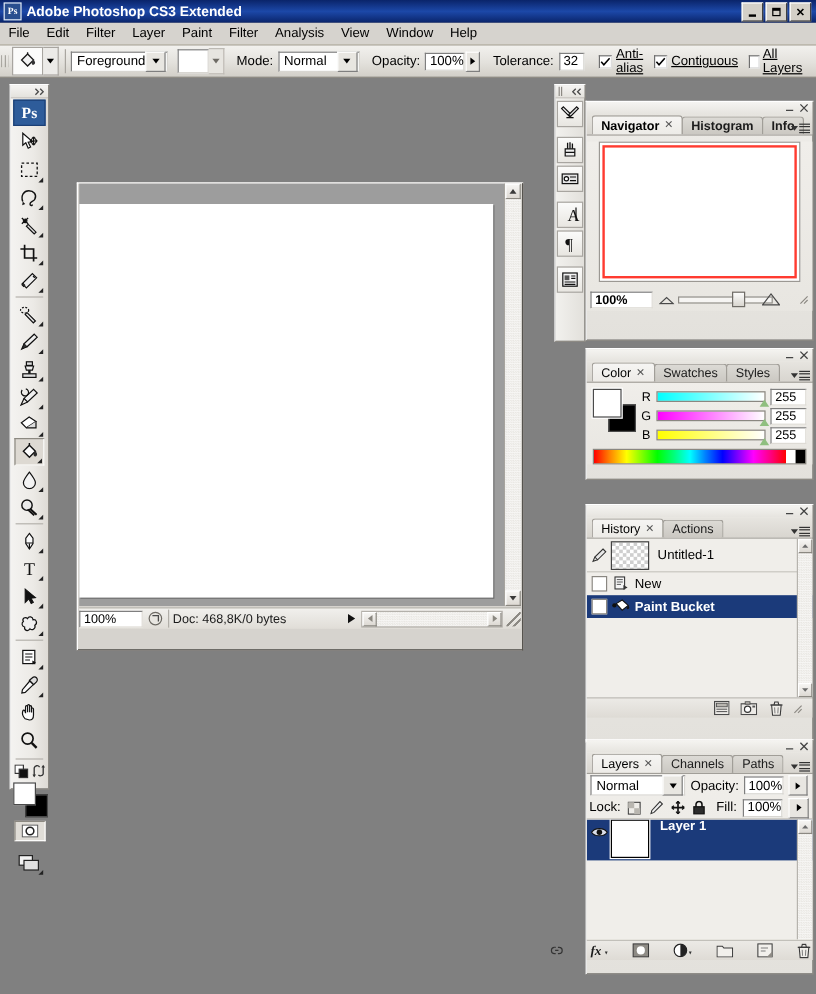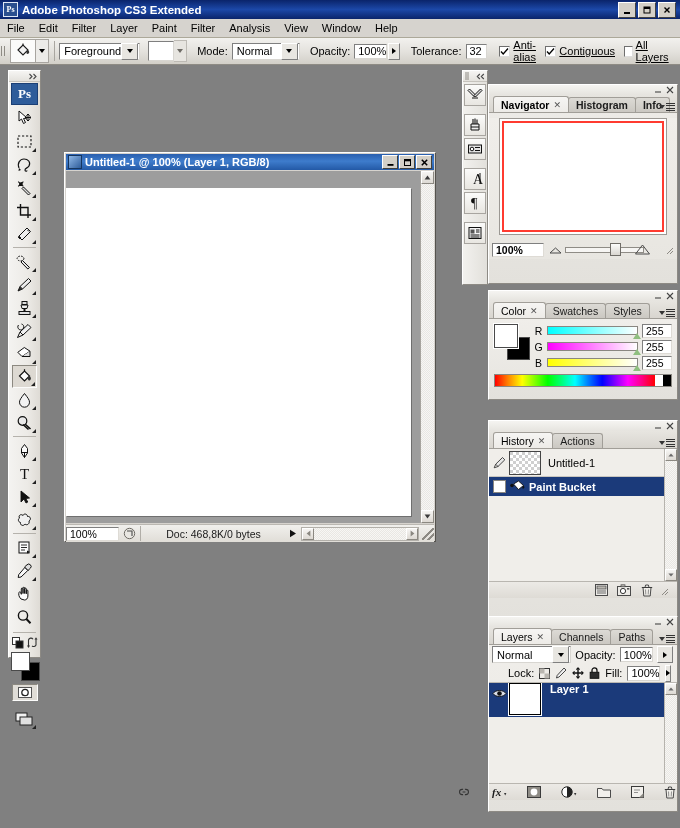--- a/index.html
+++ b/index.html
@@ -200,21 +200,21 @@
     display:flex;align-items:center;
     border-top:1px solid #bbb8b2;
   }
   .zoombox{
     width:53px;height:14px;background:#fff;border:1px solid;
     border-color:#7f7f7f #dedbd5 #dedbd5 #7f7f7f;box-sizing:border-box;
     font-size:10.5px;display:flex;align-items:center;padding-left:3px;color:#000;
   }
   .docinfo-btn{width:16px;height:15px;margin-left:2px;display:flex;align-items:center;justify-content:center;}
   .doc-sep{width:1px;height:15px;background:#b1aea8;margin:0 3px;}
-  .doc-msg{flex:1;text-align:center;font-size:10.5px;color:#1a1a1a;}
+  .doc-msg{flex:1;text-align:left;font-size:10.5px;color:#1a1a1a;}
   .hscroll-mini{
     width:118px;height:14px;margin-right:1px;display:flex;align-items:center;
     background:repeating-conic-gradient(#e9e7e3 0% 25%, #f7f6f4 0% 50%) 0 0/2px 2px;
     border:1px solid #b3b0aa;box-sizing:border-box;justify-content:space-between;
   }
   .hsb-btn{width:12px;height:12px;background:linear-gradient(to bottom,#f6f5f3,#ddd9d3);
     border:1px solid;border-color:#fff #8b8881 #8b8881 #fff;box-sizing:border-box;
     display:flex;align-items:center;justify-content:center;}
   .grip-corner{
     width:12px;height:12px;margin-left:2px;
@@ -337,21 +337,21 @@
   }
   .pf-ico{width:14px;height:13px;display:flex;align-items:center;justify-content:center;}
   .vsb{
     position:absolute;right:0;top:0;bottom:0;width:12px;
     background:repeating-conic-gradient(#e9e7e3 0% 25%, #f7f6f4 0% 50%) 0 0/2px 2px;
     border-left:1px solid #b6b3ad;
   }
 
   
   .lyr-row1{height:19px;display:flex;align-items:center;gap:4px;padding:0 3px;box-sizing:border-box;}
-  .lyr-row2{height:19px;display:flex;align-items:center;gap:5px;padding:0 19px;box-sizing:border-box;border-bottom:1px solid #bbb8b2;}
+  .lyr-row2{height:19px;display:flex;align-items:center;gap:5px;padding:0 2px;box-sizing:border-box;border-bottom:1px solid #bbb8b2;}
   .lock-ico{width:13px;height:13px;display:flex;align-items:center;justify-content:center;}
   .lyr-list{height:100px;background:#f0eeea;position:relative;overflow:hidden;}
   .lyr-item{display:flex;align-items:flex-start;height:34px;background:#1b3a7a;color:#fff;}
   .eye{width:20px;height:20px;display:flex;align-items:center;justify-content:center;flex:none;}
   .lyr-thumb{width:30px;height:30px;background:#fff;border:1px solid #000;margin-right:9px;flex:none;box-shadow:0 0 0 1px #fff;}
   .lyr-name{font-weight:bold;font-size:11px;}
 </style>
 </head>
 <body>
 
@@ -681,42 +681,20 @@
     <div class="tool" style="margin:6px auto 0 auto;">
       <svg width="19" height="16" viewBox="0 0 19 16">
           <rect x="1" y="2" width="11" height="8" fill="#f2f2f2" stroke="#222" stroke-width="1"></rect>
           <rect x="5" y="6" width="12" height="8" fill="#e0e0e0" stroke="#222" stroke-width="1"></rect>
         </svg>
       <div class="tri2"></div>
     </div>
   </div>
 
   <div class="docwin">
-    <div class="doc-title">
-      <div class="doc-icon"></div>
-      <div class="doc-title-text">Untitled-1 @ 100% (Layer 1, RGB/8)</div>
-      <div class="doc-btns">
-        <div class="dbtn">
-          <svg width="9" height="9" viewBox="0 0 9 9">
-              <rect x="1.5" y="6" width="6" height="1.8" fill="#000"></rect>
-            </svg>
-        </div>
-        <div class="dbtn">
-          <svg width="9" height="9" viewBox="0 0 9 9">
-              <rect x="1.5" y="1.5" width="6" height="6" fill="none" stroke="#000" stroke-width="1"></rect>
-              <rect x="1.5" y="1.5" width="6" height="1.8" fill="#000"></rect>
-            </svg>
-        </div>
-        <div class="dbtn">
-          <svg width="9" height="9" viewBox="0 0 9 9">
-              <path d="M1.8 1.8 L7.2 7.2 M7.2 1.8 L1.8 7.2" stroke="#000" stroke-width="1.5"></path>
-            </svg>
-        </div>
-      </div>
-    </div>
 
     <div class="doc-body">
       <div class="canvas-area">
         <div class="canvas-white"></div>
       </div>
       <div class="vscroll">
         <div class="sb-btn" style="position:absolute;top:0;left:0;">
           <svg width="7" height="5" viewBox="0 0 7 5">
               <path d="M3.5 0.6 L6.4 4.4 L0.6 4.4 Z" fill="#3a3a3a"></path>
             </svg>
@@ -986,20 +964,31 @@
       <div class="hist-snap">
         <div class="hist-snap-icon">
           <svg width="13" height="13" viewBox="0 0 13 13">
               <path d="M9.5 1.5 L11.8 3.8 L5 10.5 L2.7 8.2 Z" fill="#e8e8e8" stroke="#333" stroke-width="0.9"></path>
               <path d="M2.7 8.2 L1.2 11.8 L5 10.5" fill="none" stroke="#333" stroke-width="0.9"></path>
             </svg>
         </div>
         <div class="snap-thumb"></div>
         <span>Untitled-1</span>
       </div>
+      <div class="hist-row">
+        <div class="hist-chk"></div>
+        <div class="hist-ico">
+          <svg width="13" height="13" viewBox="0 0 13 13">
+              <rect x="1.5" y="0.8" width="8" height="10" fill="#f4f4f4" stroke="#333" stroke-width="0.9"></rect>
+              <path d="M3 3 L8 3 M3 5 L8 5 M3 7 L6.5 7" stroke="#555" stroke-width="0.8"></path>
+              <path d="M8.5 7.5 L12 9.5 L8.5 11.5 Z" fill="#333"></path>
+            </svg>
+        </div>
+        <span>New</span>
+      </div>
       <div class="hist-row sel">
         <div class="hist-chk"></div>
         <div class="hist-ico">
           <svg width="15" height="13" viewBox="0 0 15 13">
               <ellipse cx="2" cy="5.5" rx="1.8" ry="1.8" fill="#111"></ellipse>
               <path d="M3.5 4 L8.5 1 L13.5 5.5 L8.5 9.5 Z" fill="#fff" stroke="#111" stroke-width="0.9"></path>
               <path d="M13.5 5.5 q1.6 1.7 0.4 2.8 q-1.2 0.9 -1.7 -0.5" fill="#111"></path>
             </svg>
         </div>
         <span>Paint Bucket</span>

